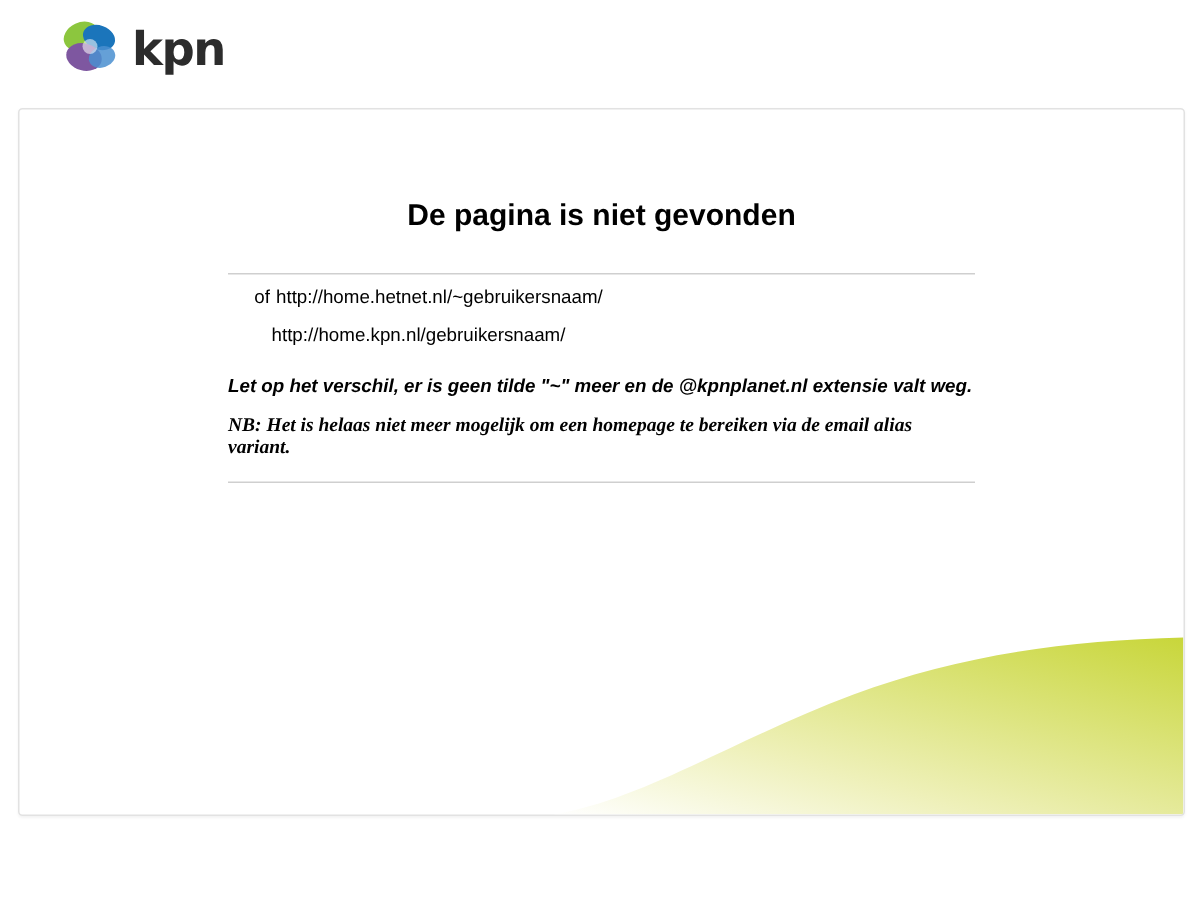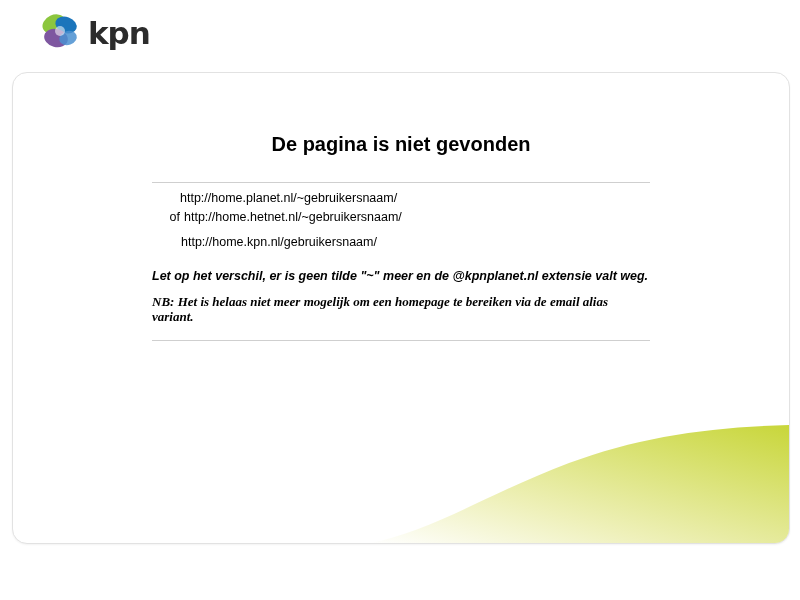--- a/index.html
+++ b/index.html
@@ -55,21 +55,21 @@
 
   
   .card {
     position: absolute;
     left: 12px;
     top: 72px;
     width: 776px;
     height: 470px;
     background: #ffffff;
     border: 1px solid #e2e2e2;
-    border-radius: 15px;
+    border-radius: 3px;
     box-shadow: 0 1px 2px rgba(0,0,0,0.05);
     overflow: hidden;
   }
 
   .content {
     position: absolute;
     left: 139px;
     top: 60px;
     width: 498px;
   }
@@ -202,23 +202,20 @@
     <div class="content">
 
       <h1 class="title">De pagina is niet gevonden</h1>
 
 
       <div class="rule"></div>
 
 
       <ul class="url-list">
         <li class="url-row">
-          <span class="no-prefix"></span><span>http://home.planet.nl/~gebruikersnaam/</span>
-        </li>
-        <li class="url-row">
           <span class="prefix">of</span><span>http://home.hetnet.nl/~gebruikersnaam/</span>
         </li>
       </ul>
 
 
       <p class="single-url">http://home.kpn.nl/gebruikersnaam/</p>
 
       <p class="note">Let op het verschil, er is geen tilde "~" meer en de @kpnplanet.nl extensie valt weg.</p>
 
       <p class="note2">NB: Het is helaas niet meer mogelijk om een homepage te bereiken via de email alias variant.</p>

